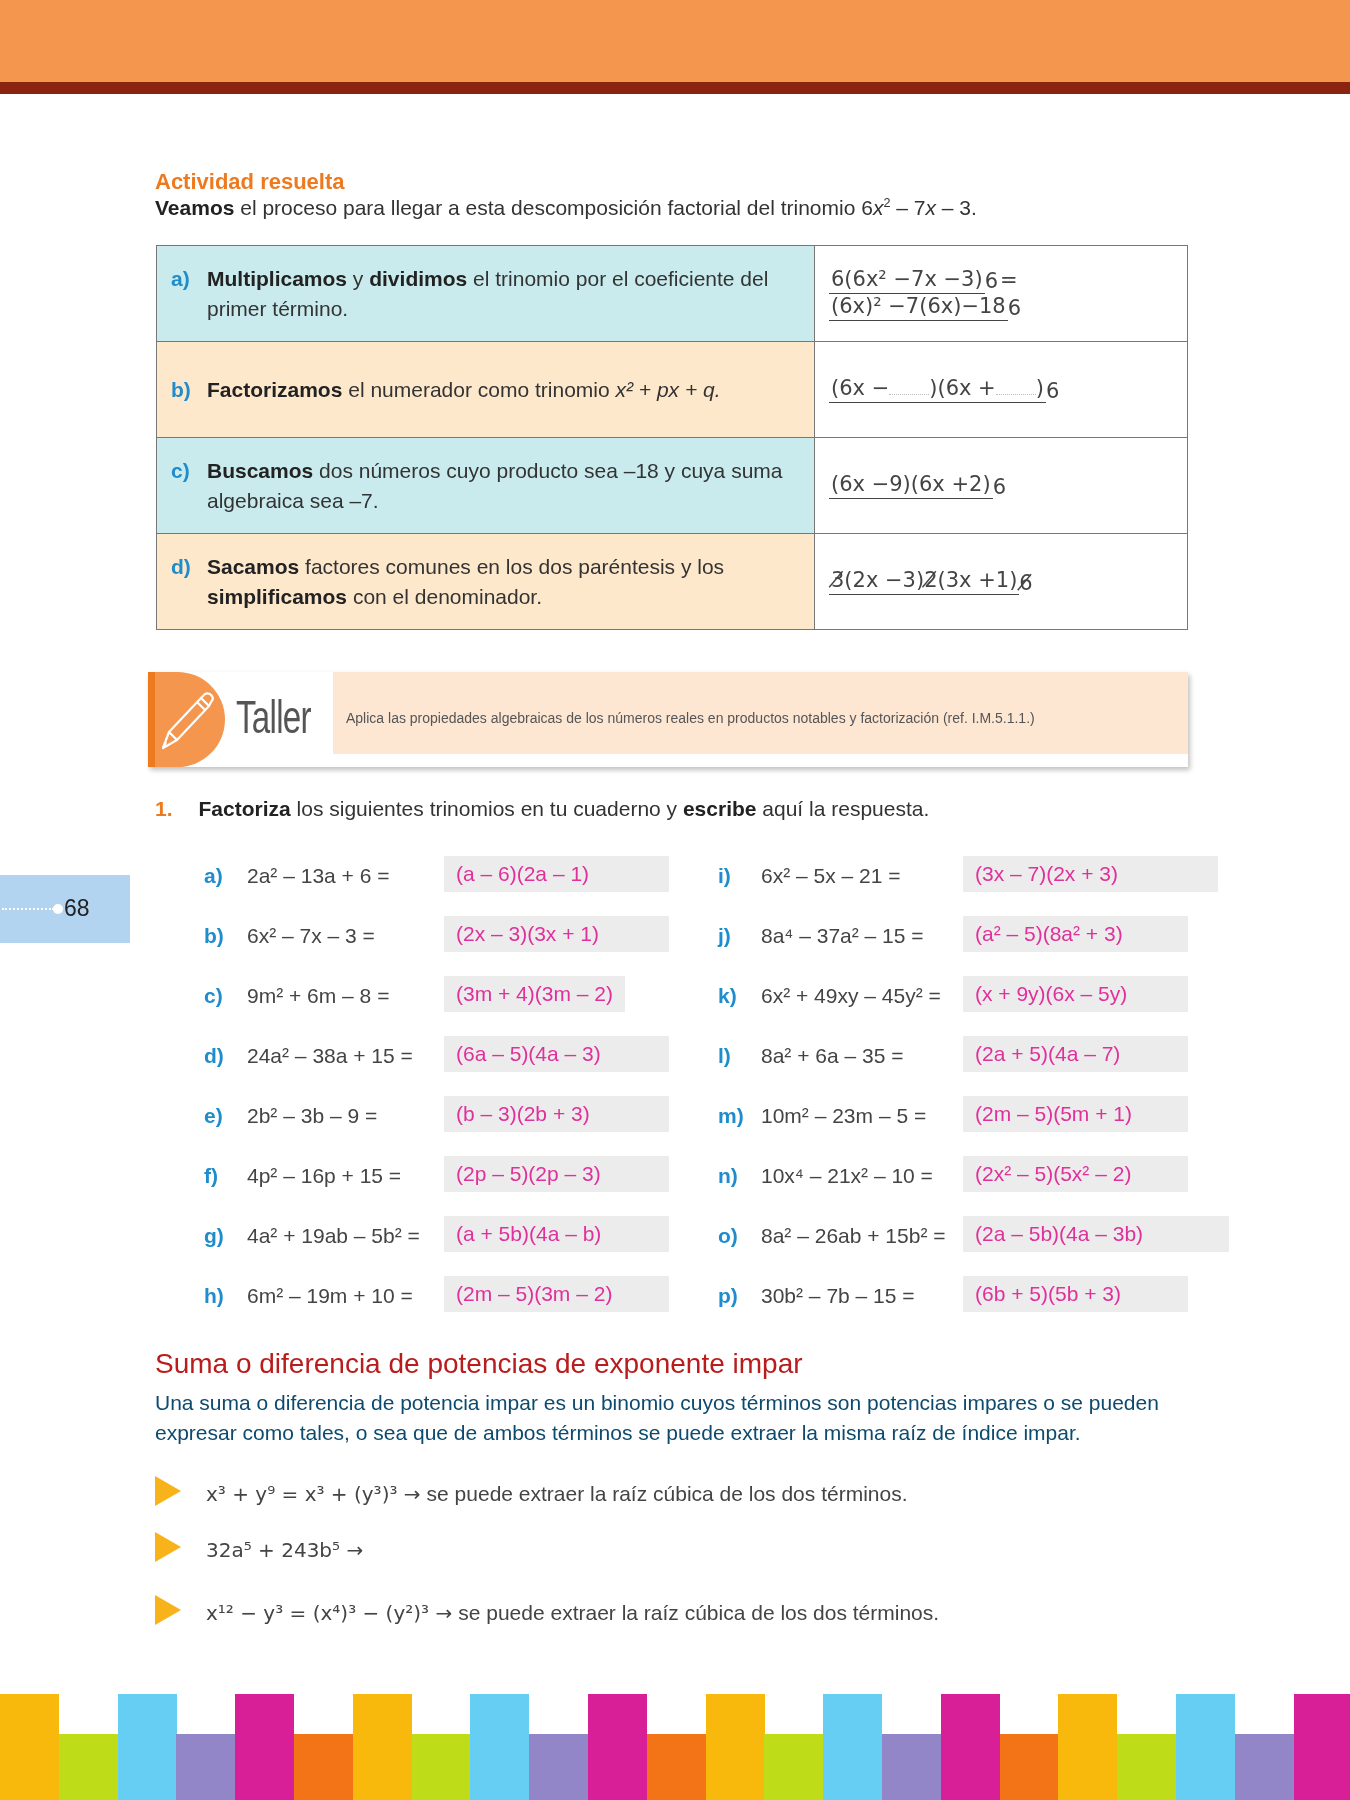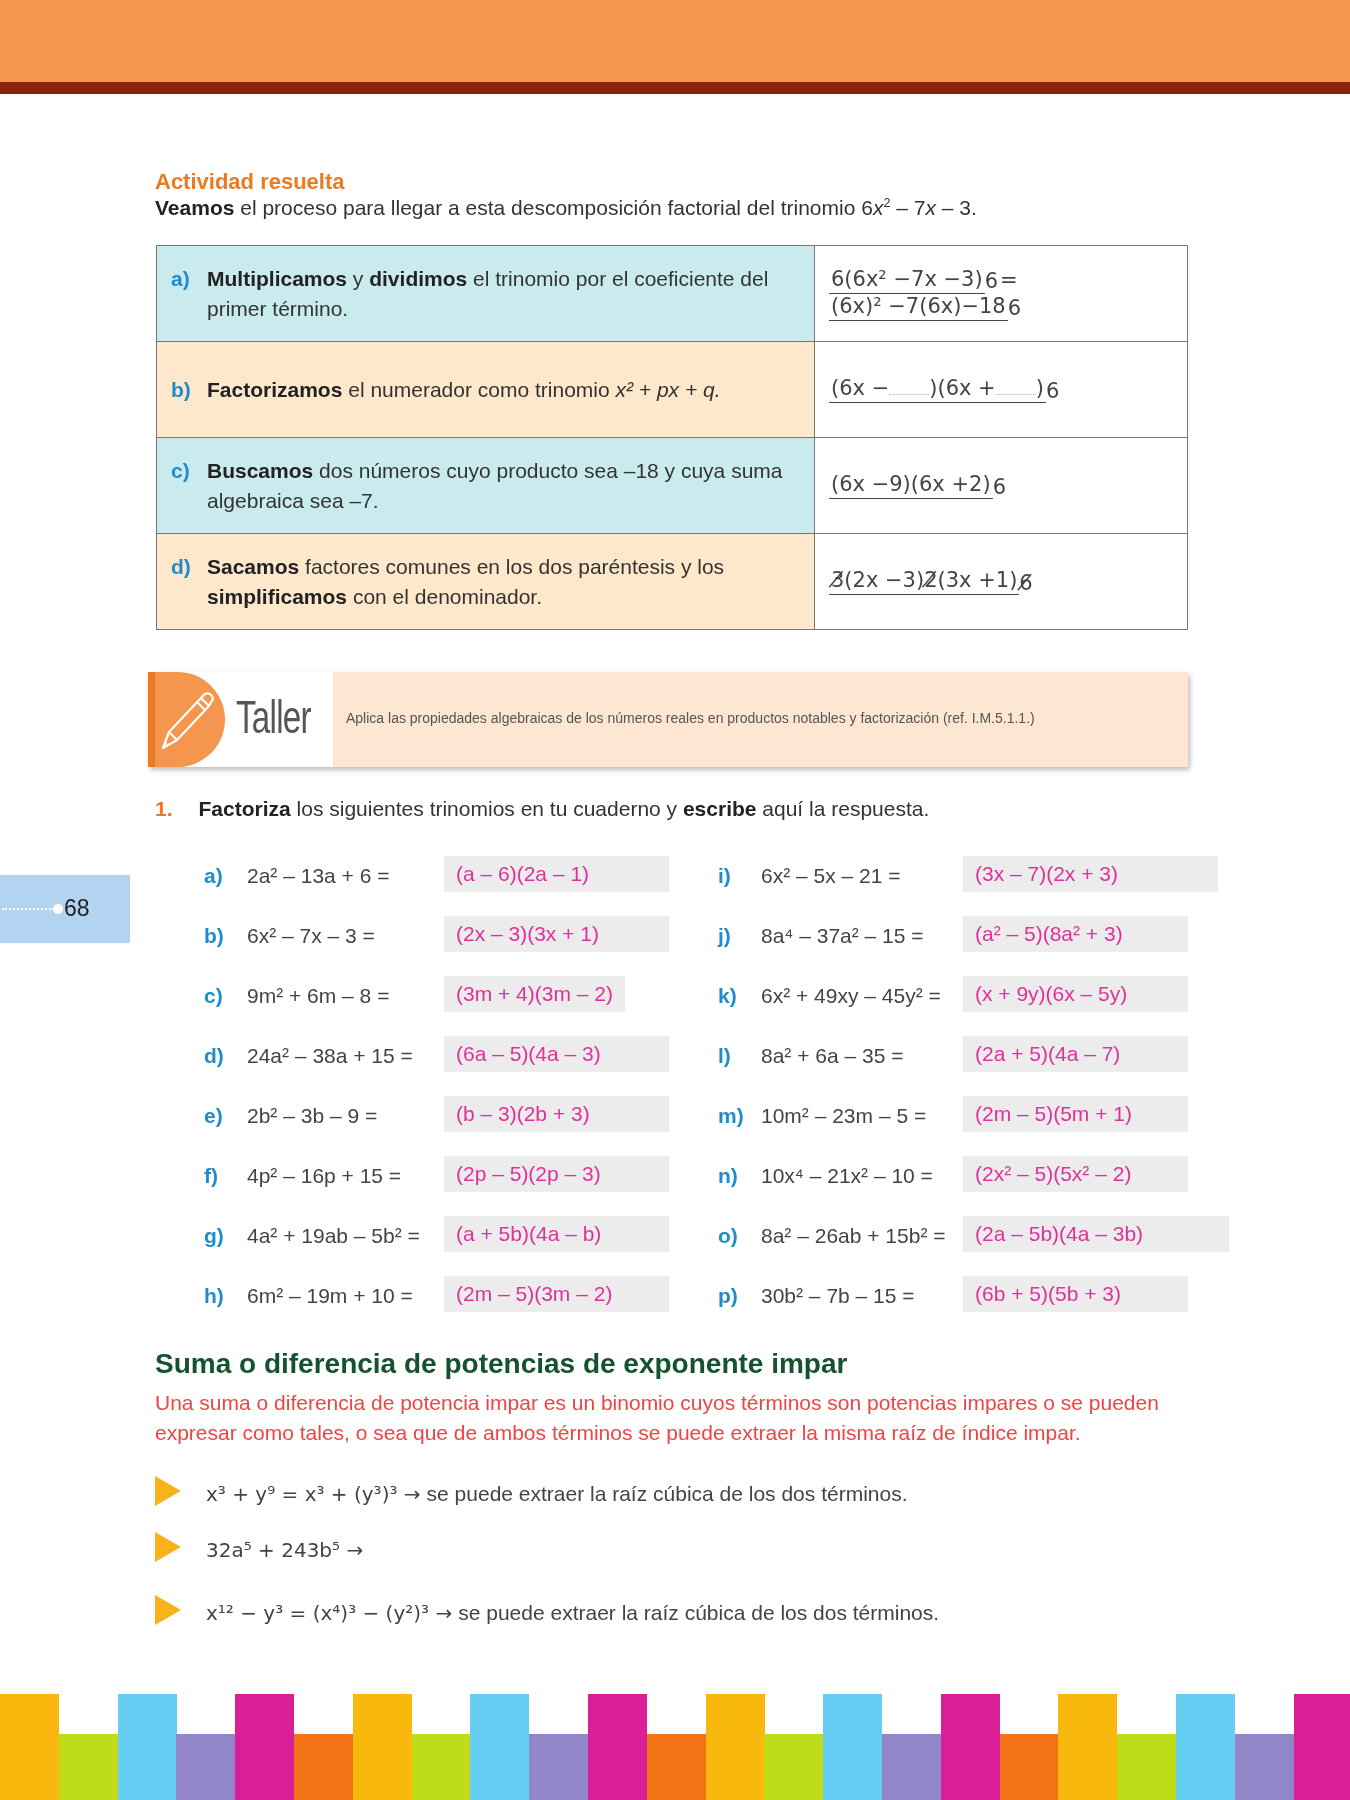--- a/index.html
+++ b/index.html
@@ -25,34 +25,34 @@
   .frac { display:inline-flex; flex-direction:row; align-items:center; vertical-align:middle; }
   .frac .num { border-bottom:1.5px solid #444; padding:0 2px 2px; white-space:nowrap; }
   .frac .den { padding-top:2px; }
   .eq { display:inline-block; vertical-align:middle; margin:0 2px; }
   .blank { display:inline-block; width:40px; border-bottom:1px dotted #bbb; height:14px; }
 
   .taller { position:absolute; left:148px; top:672px; width:1040px; height:95px; box-shadow:2px 3px 5px rgba(0,0,0,0.25); }
   .taller .bar { position:absolute; left:0; top:0; width:7px; height:95px; background:#EE7A1F; }
   .taller .circle { position:absolute; left:7px; top:0; width:70px; height:95px; background:#F5964F; border-radius:0 48px 48px 0; }
   .taller .word { position:absolute; left:88px; top:18px; font-size:46px; color:#555; font-family:"Liberation Sans", sans-serif; transform:scaleX(0.72); transform-origin:left; letter-spacing:-1px; }
-  .taller .desc { position:absolute; left:185px; top:0; width:855px; height:95px; background:#FDE7D3; }
+  .taller .desc { position:absolute; left:185px; top:0; width:855px; height:82px; background:#FDE7D3; }
   .taller .desc span { position:absolute; left:13px; top:38px; font-size:14px; color:#555; white-space:nowrap; }
 
   .q1 { left:155px; top:797px; font-size:21px; white-space:nowrap; }
   .q1 .num { color:#EE7A1F; font-weight:bold; margin-right:26px; }
 
   .ex { position:absolute; height:36px; display:flex; align-items:center; font-size:21px; }
   .ex .lt { color:#1F8CCB; font-weight:bold; width:43px; }
   .ex .expr { color:#444; white-space:nowrap; }
   .ans { position:absolute; height:36px; background:#ECECEC; display:flex; align-items:center; padding-left:12px; box-sizing:border-box;
          color:#E0309B; font-size:21px; white-space:nowrap; }
 
-  .sec-title { left:155px; top:1348px; font-size:28px; font-weight:bold; color:#14532d; white-space:nowrap; }
-  .para { left:155px; top:1388px; width:1040px; font-size:21px; line-height:30px; color:#ef4444; }
+  .sec-title { left:155px; top:1348px; font-size:28px; font-weight:normal; color:#b91c1c; white-space:nowrap; }
+  .para { left:155px; top:1388px; width:1040px; font-size:21px; line-height:30px; color:#0c4a6e; }
   .bul { position:absolute; left:155px; display:flex; align-items:flex-end; font-size:21px; color:#444; white-space:nowrap; }
   .bul .tri { width:0; height:0; border-top:15px solid transparent; border-bottom:15px solid transparent; border-left:26px solid #F8B21A; margin-right:25px; }
   .bul .m { font-family:"DejaVu Sans", sans-serif; font-size:20px; margin-right:6px; }
 
   .pagetab { position:absolute; left:0; top:875px; width:130px; height:68px; background:#B2D4F0; }
   .pagetab .dots { position:absolute; left:2px; top:33px; width:52px; border-top:2px dotted #fff; }
   .pagetab .dot { position:absolute; left:53px; top:29px; width:10px; height:10px; border-radius:50%; background:#fff; }
   .pagetab .pn { position:absolute; left:64px; top:20px; font-size:23px; color:#222; }
 
   .stripe { position:absolute; width:60px; }

